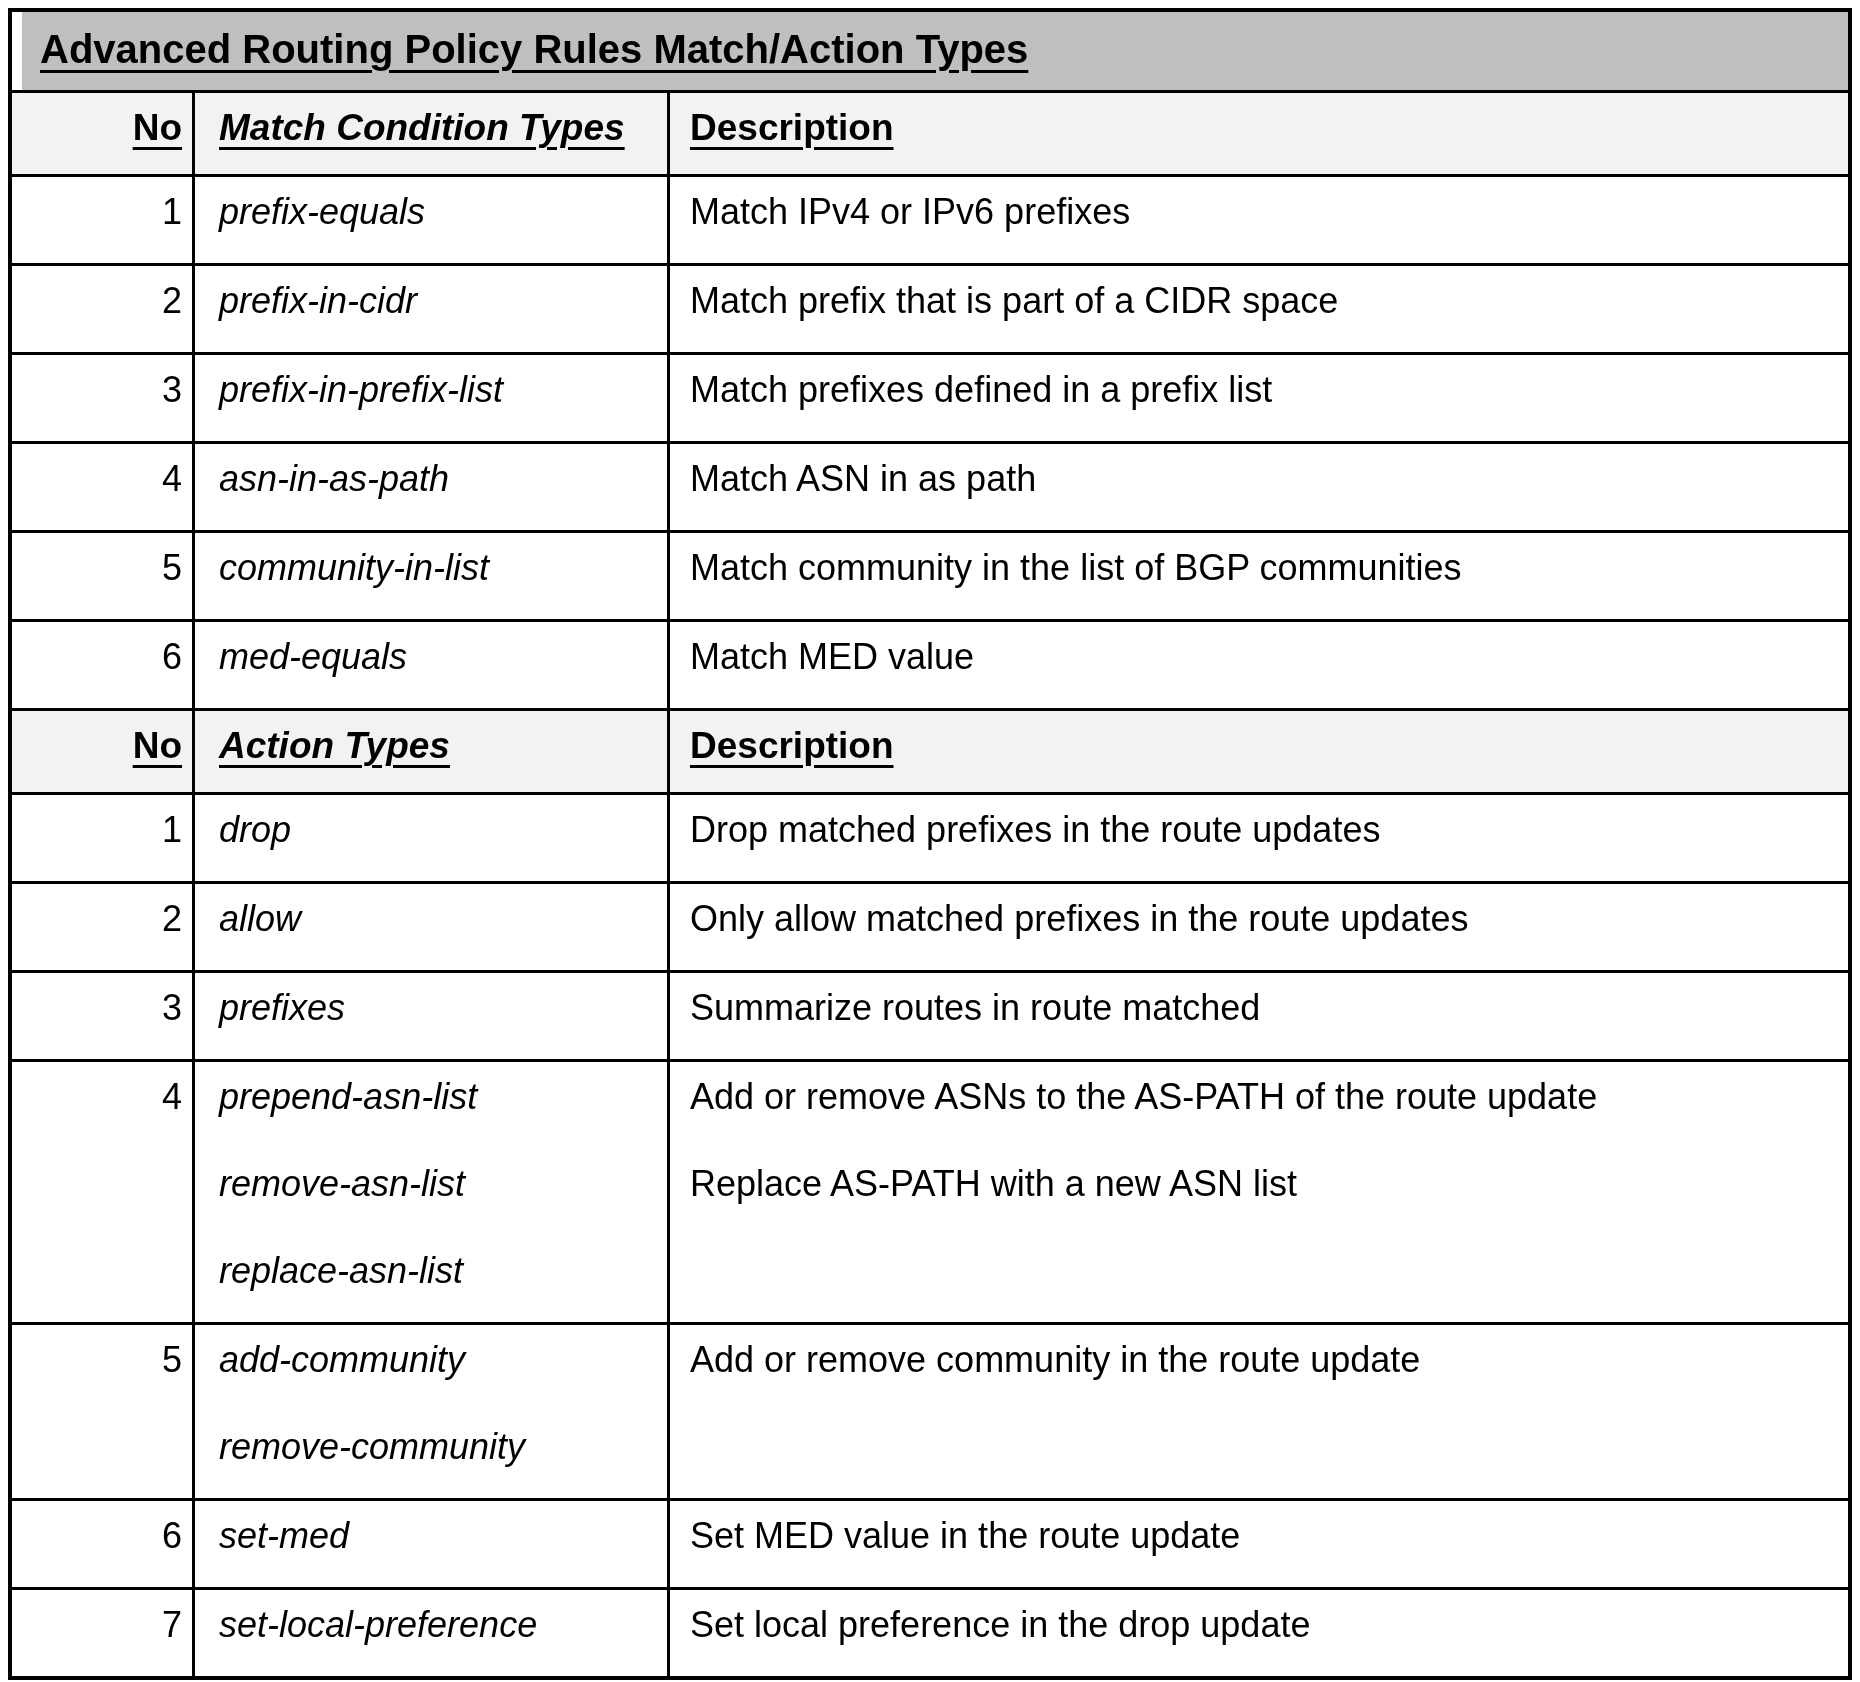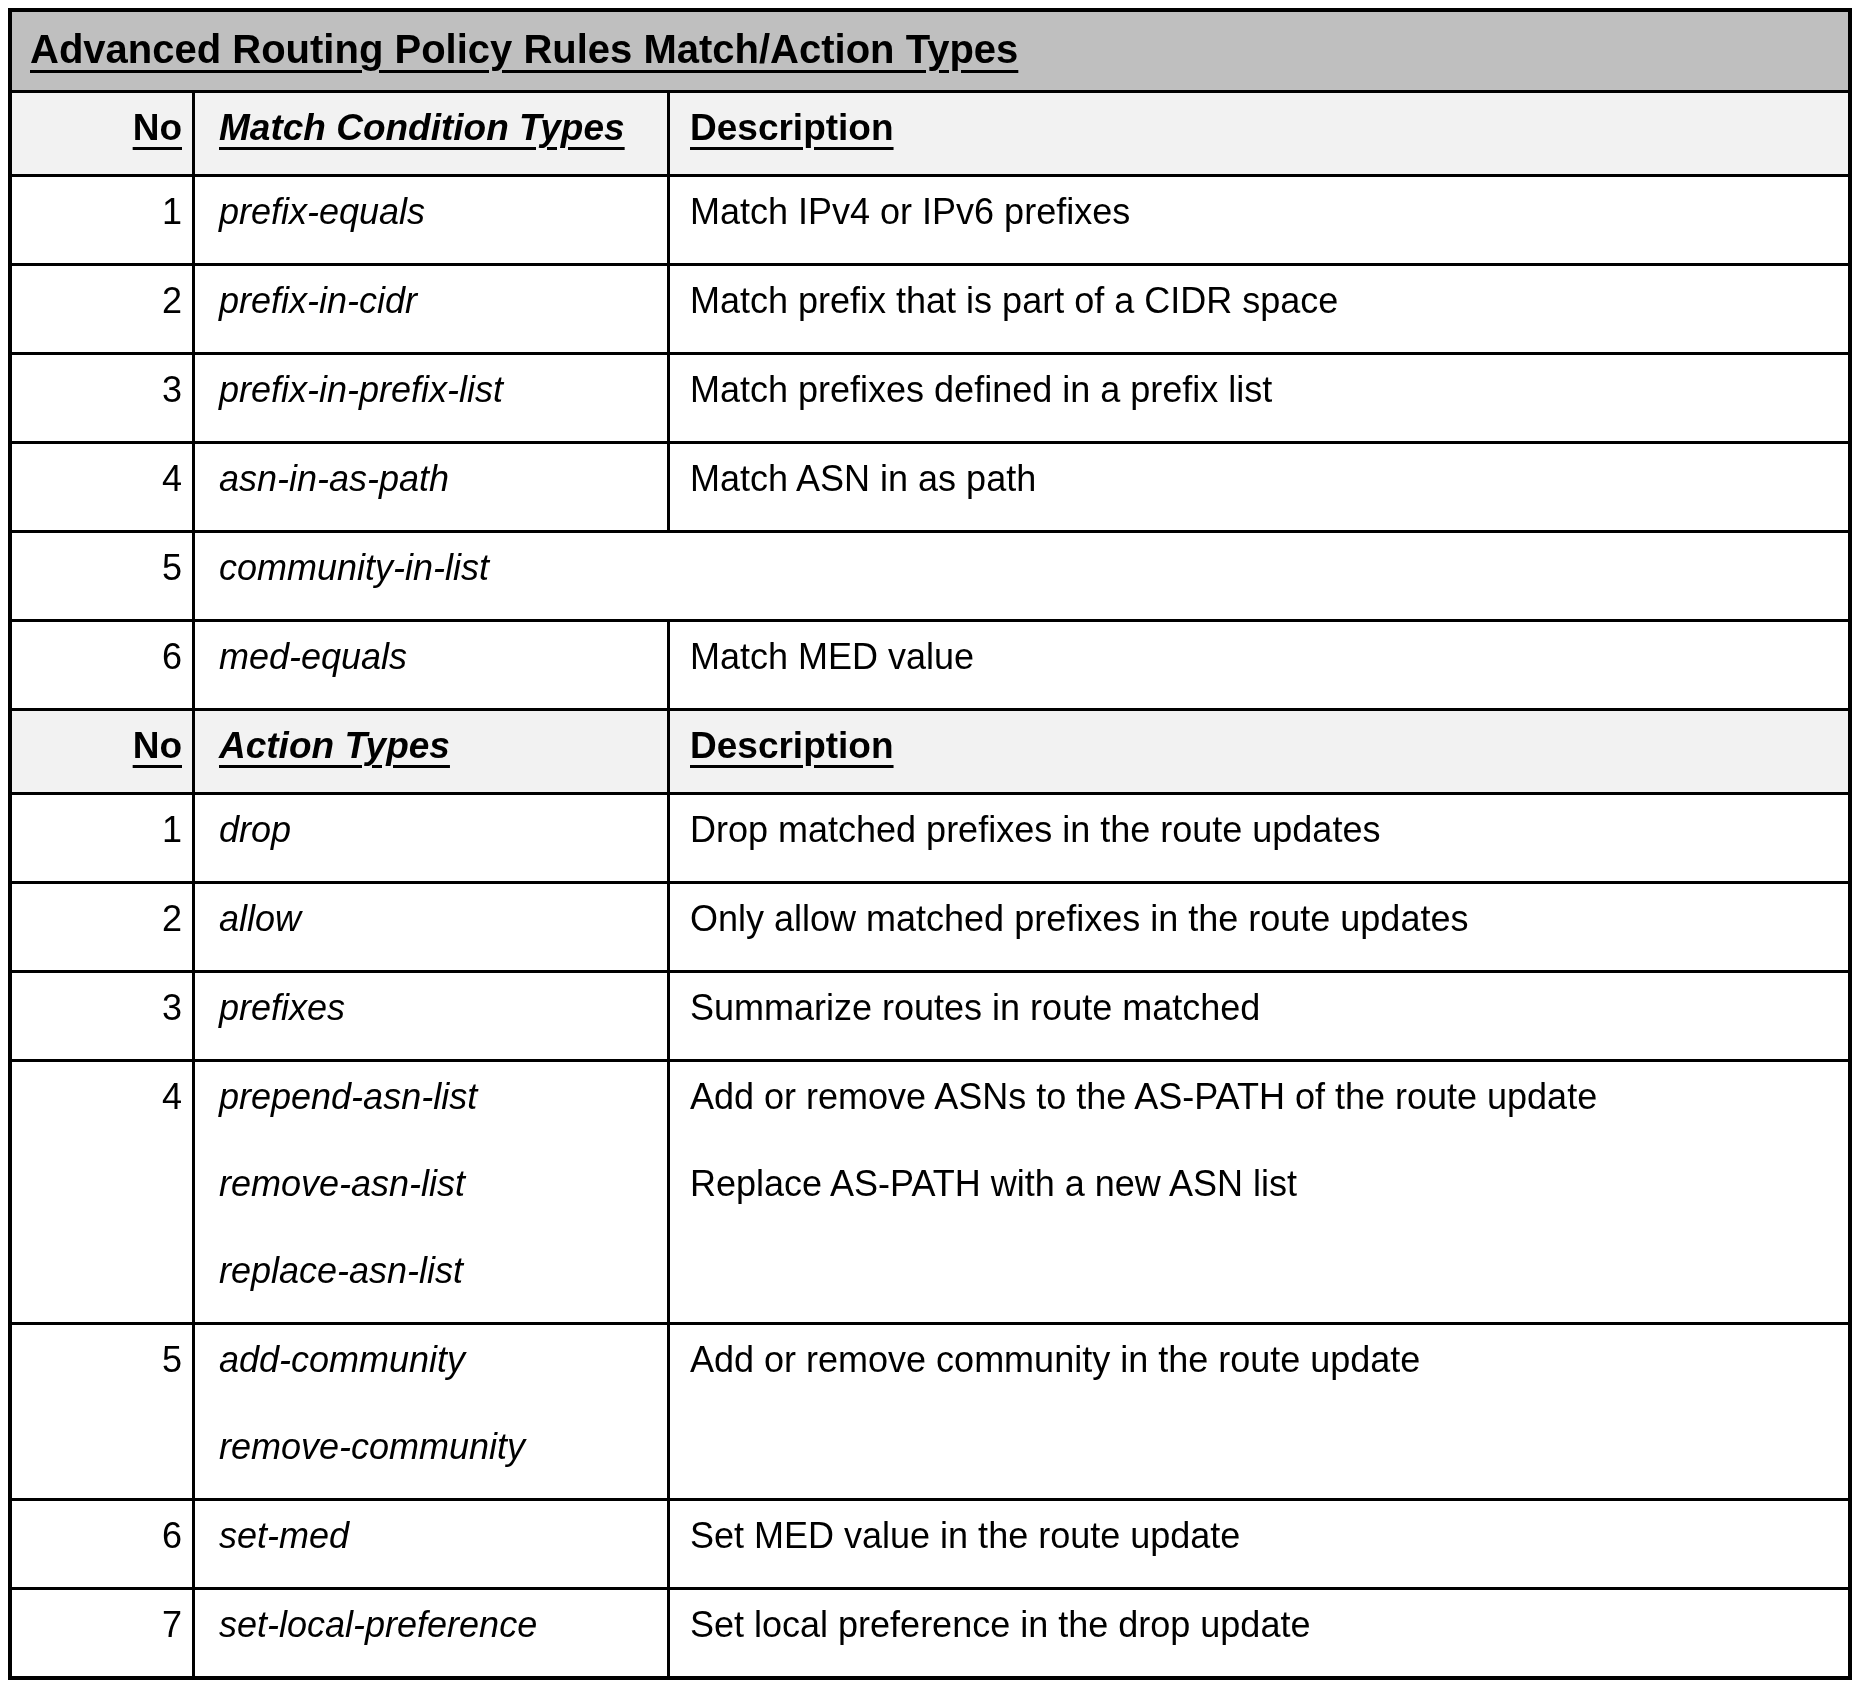--- a/index.html
+++ b/index.html
@@ -29,20 +29,21 @@
   .row{
     display:flex;
     border-top:3px solid var(--border);
     min-height:86px;
     background:#fff;
   }
   .row:first-child{border-top:none;}
   .r-title{
     min-height:78px;
     background:var(--title-bg);
+    margin-left:10px;
   }
   .r-head{
     min-height:84px;
     background:var(--header-bg);
   }
   .cell{
     padding:12px 10px 28px 20px;
   }
   .c-title{
     width:100%;
@@ -147,20 +148,23 @@
         <div class="para">Match ASN in as path</div>
       </div>
   </div>
   <div class="row">
     <div class="cell c-no">
         <div class="para">5</div>
       </div>
     <div class="cell c-type">
         <div class="para">community-in-list</div>
       </div>
+    <div class="cell c-desc">
+        <div class="para">Match community in the list of BGP communities</div>
+      </div>
   </div>
   <div class="row">
     <div class="cell c-no">
         <div class="para">6</div>
       </div>
     <div class="cell c-type">
         <div class="para">med-equals</div>
       </div>
     <div class="cell c-desc">
         <div class="para">Match MED value</div>

